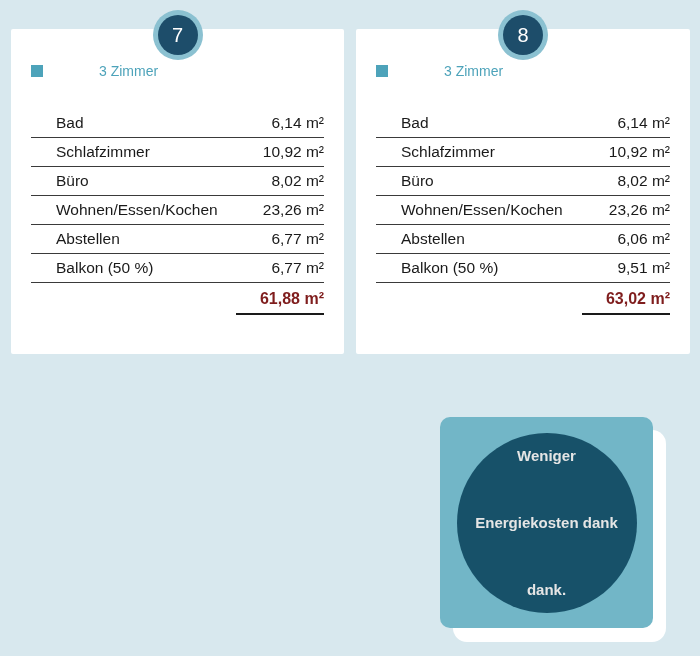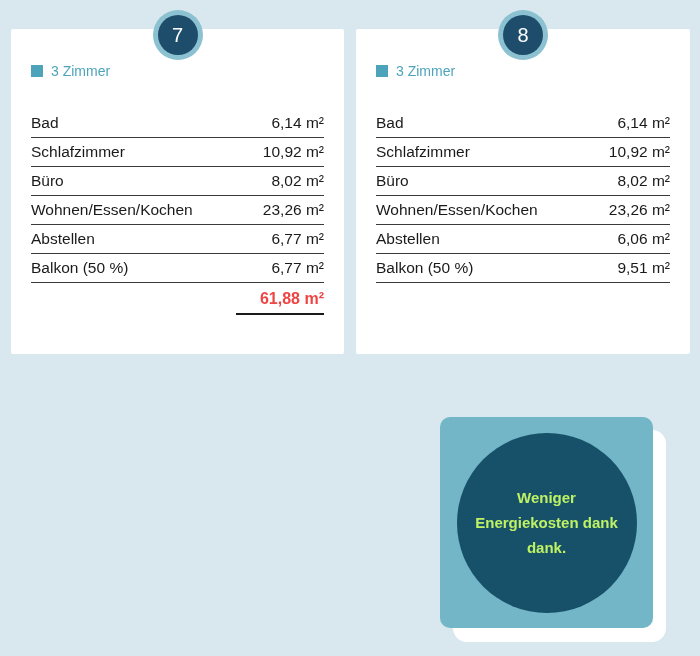--- a/index.html
+++ b/index.html
@@ -42,51 +42,52 @@
     font-weight: 500;
     display: flex; align-items: center; justify-content: center;
   }
 
   .card-body { padding: 34px 20px 0 20px; }
 
   .legend {
     display: flex; align-items: center;
     color: #4da3ba;
     font-size: 14px;
+    gap: 48px;
   }
   .legend-swatch {
     width: 12px; height: 12px;
     background: #4da3ba;
     margin-right: 8px;
     flex: 0 0 auto;
   }
 
   .rooms-table { margin-top: 30px; }
   .room-row {
     display: flex;
     justify-content: space-between;
     align-items: baseline;
     padding: 5px 0 6px 0;
     border-bottom: 1px solid #3a3a3a;
     font-size: 15.5px;
     color: #1a1a1a;
     line-height: 17px;
   }
-  .room-label { text-align: left; }
+  .room-label { text-align: left; margin-left: 25px; }
   .room-value { text-align: right; white-space: nowrap; }
 
   .total-row {
     display: flex;
     justify-content: flex-end;
     padding-top: 7px;
   }
   .total-value {
     font-size: 16px;
     font-weight: bold;
-    color: #ef4444;
+    color: #7f1d1d;
     border-bottom: 2px solid #1a1a1a;
     padding: 0 0 5px 12px;
     min-width: 88px;
     text-align: right;
     white-space: nowrap;
   }
 
   
   .callout-ghost {
     position: absolute;
@@ -103,24 +104,25 @@
     border-radius: 10px;
     display: flex; align-items: center; justify-content: center;
   }
   .callout-circle {
     width: 180px; height: 180px;
     border-radius: 50%;
     background: #175169;
     display: flex; flex-direction: column;
     align-items: center; justify-content: center;
     text-align: center;
-    color: #bef264;
+    color: #e5e5e5;
     font-size: 15px;
     font-weight: 600;
     line-height: 25px;
+    gap: 42px;
   }
 </style>
 </head>
 <body>
 
 <div class="stage">
 
   <section class="card left">
     <div class="badge">
       <div class="badge-inner">7</div>
@@ -188,20 +190,23 @@
           <span class="room-label">Wohnen/Essen/Kochen</span>
           <span class="room-value">23,26 m²</span>
         </div>
         <div class="room-row">
           <span class="room-label">Abstellen</span>
           <span class="room-value">6,06 m²</span>
         </div>
         <div class="room-row">
           <span class="room-label">Balkon (50 %)</span>
           <span class="room-value">9,51 m²</span>
+        </div>
+        <div class="total-row">
+          <span class="total-value">63,02 m²</span>
         </div>
       </div>
     </div>
   </section>
 
   <div class="callout-ghost"></div>
   <div class="callout-box">
     <div class="callout-circle">
       <div>Weniger</div>
       <div>Energiekosten dank</div>

